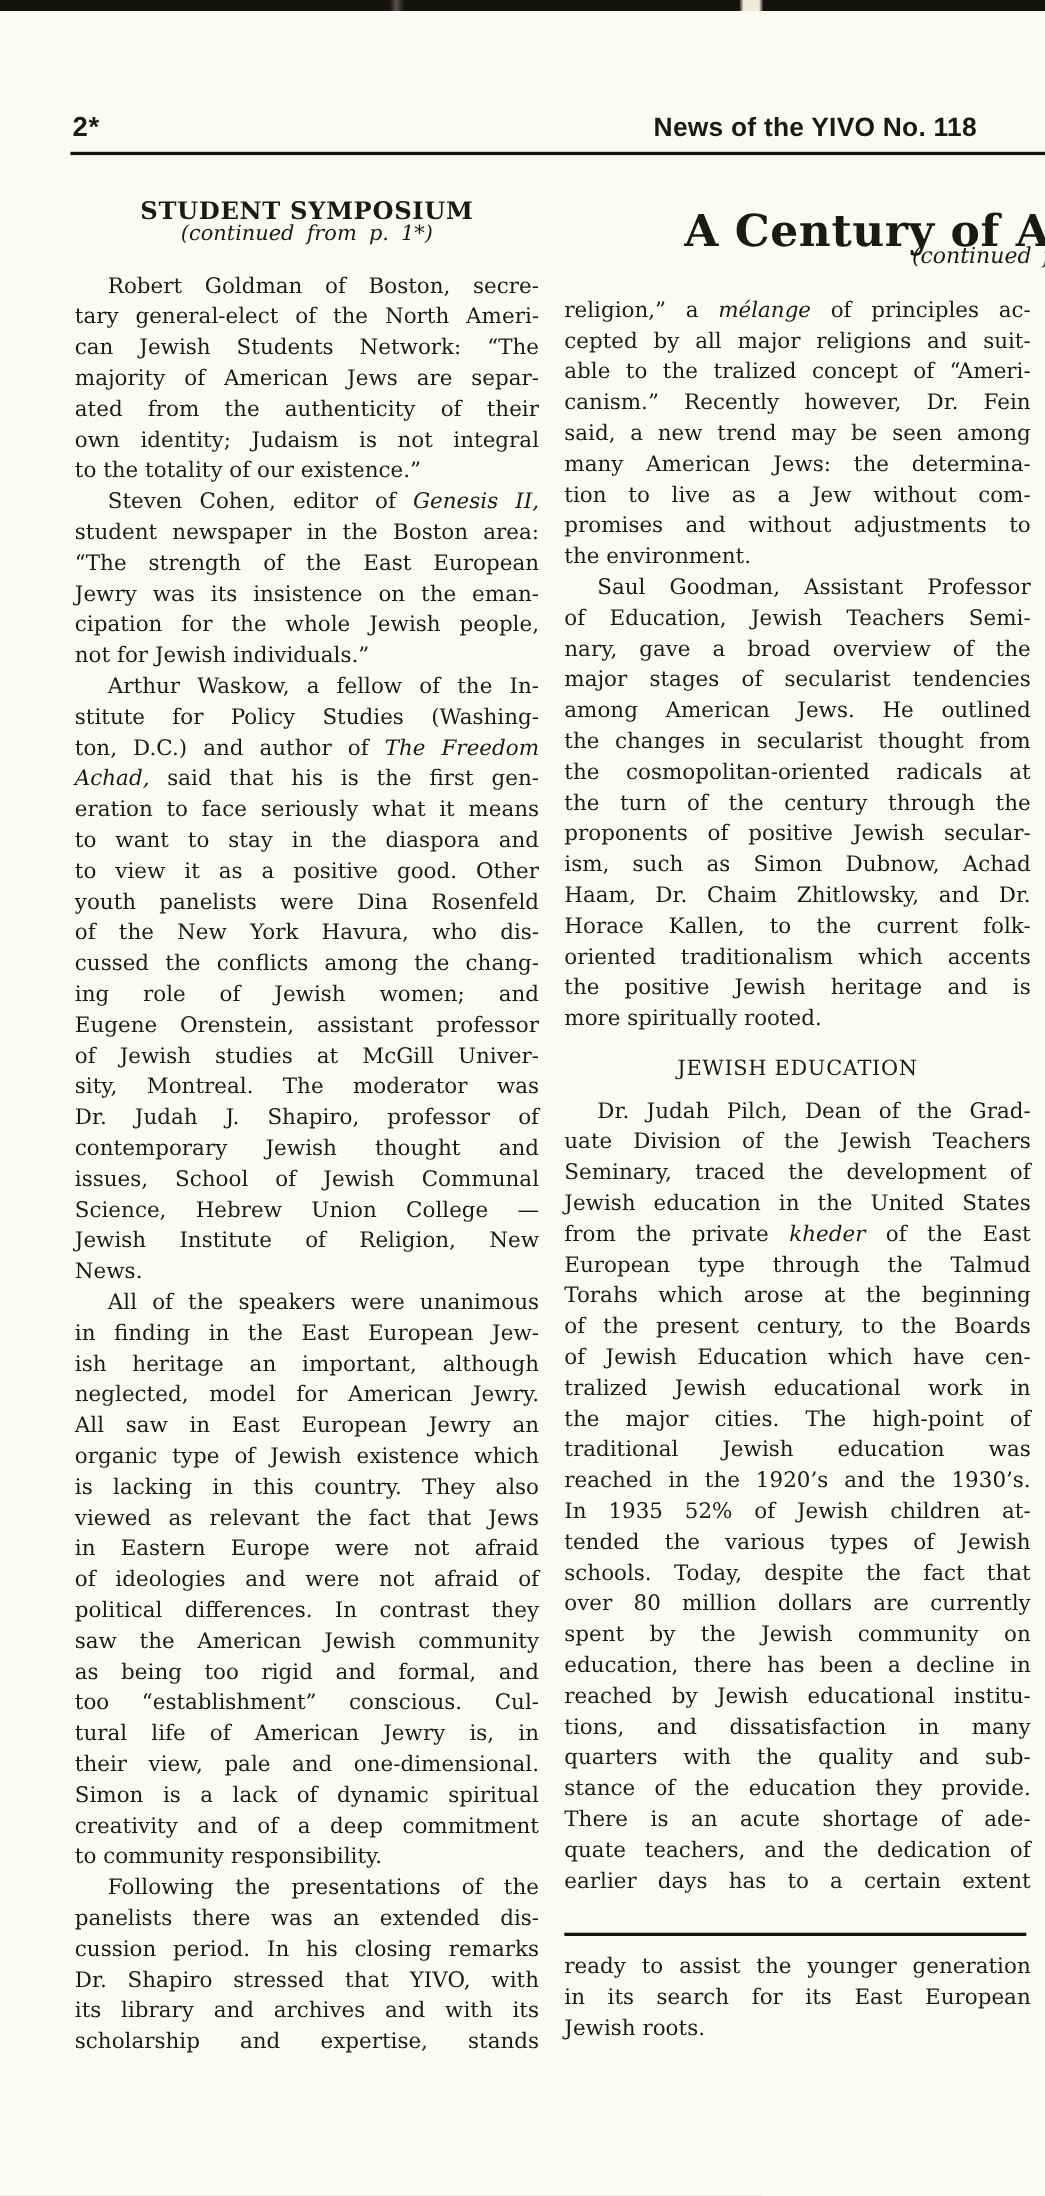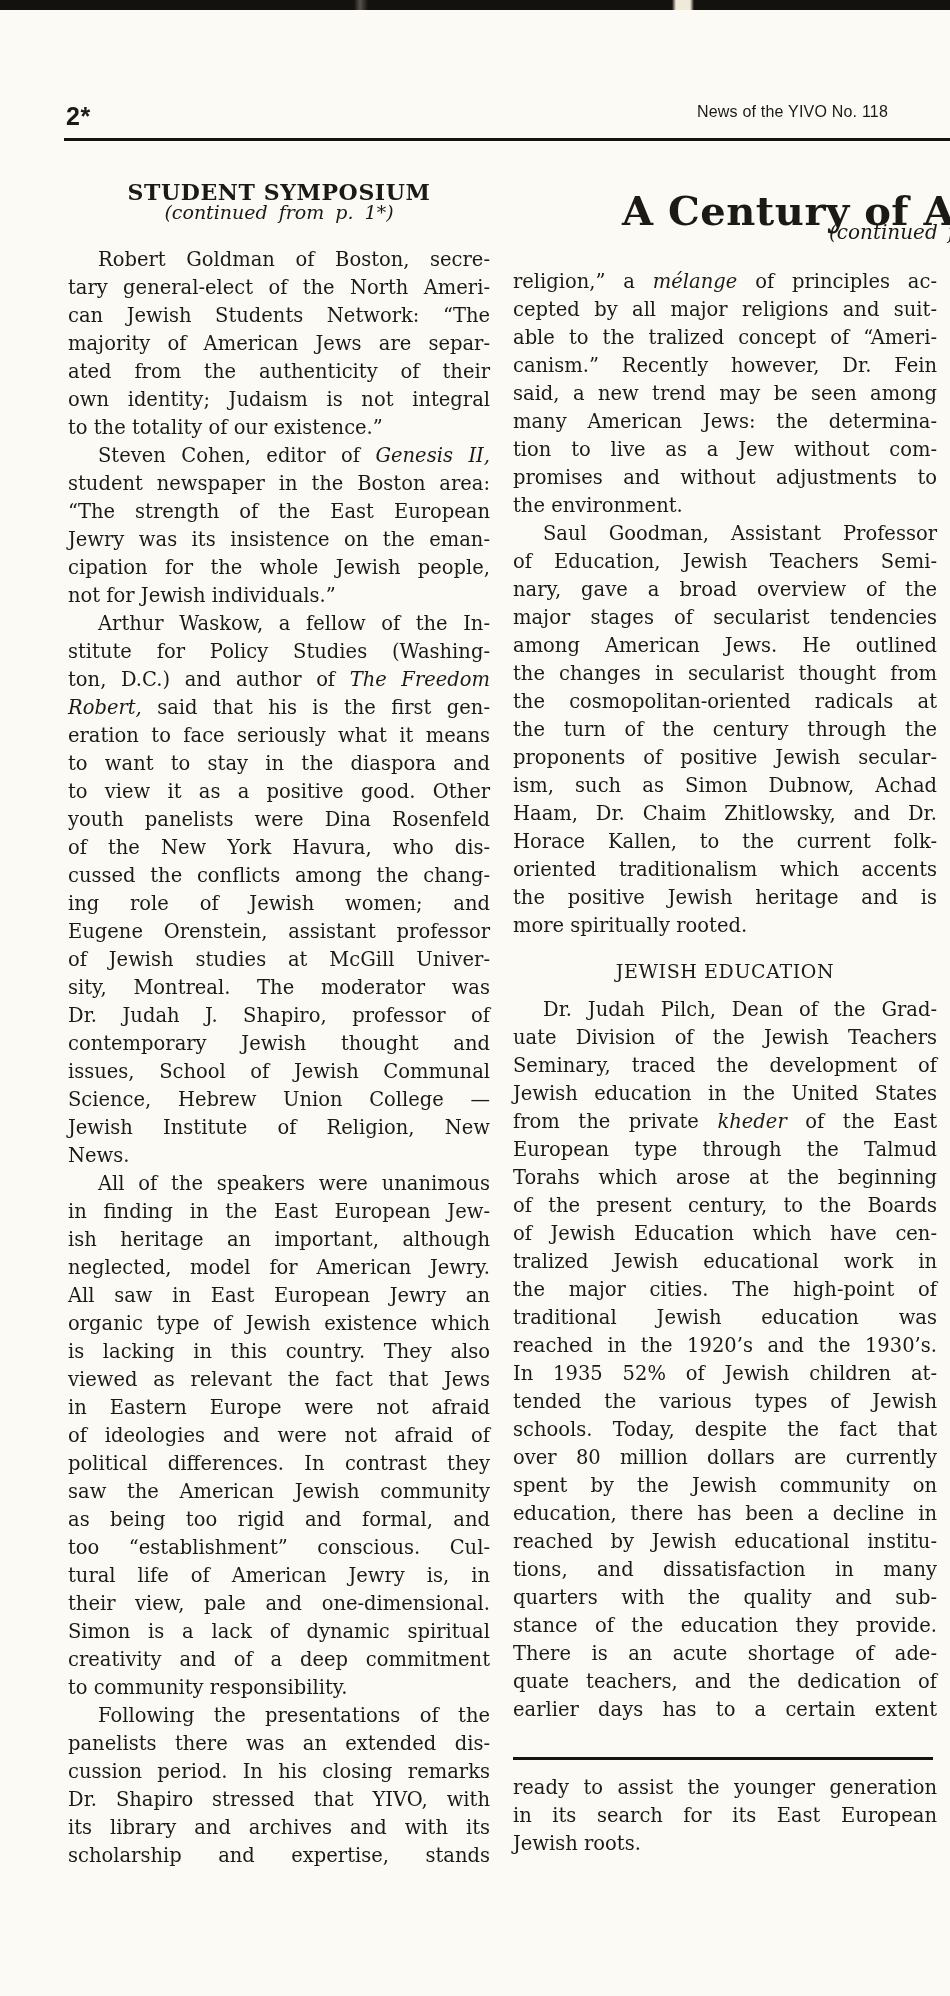--- a/index.html
+++ b/index.html
@@ -18,22 +18,22 @@
       #14120f 0px,#14120f 354px,#55504a 360px,#14120f 368px,
       #14120f 672px,#efe9da 676px,#efe9da 690px,#14120f 694px,#14120f 950px);
   }
   .pagenum{
     position:absolute;left:66px;top:102px;
     font-family:"Liberation Sans",sans-serif;font-weight:bold;
     font-size:25px;letter-spacing:.5px;
   }
   .issue{
     position:absolute;left:513px;top:103px;width:375px;text-align:right;
-    font-family:"Liberation Sans",sans-serif;font-weight:normal;
-    font-size:16px;letter-spacing:.2px;white-space:nowrap;
+    font-family:"Liberation Sans",sans-serif;font-weight:bold;
+    font-size:24px;letter-spacing:.2px;white-space:nowrap;
   }
   .hrule{position:absolute;left:64px;top:138px;width:886px;height:3px;background:#161410;}
   .lhead{
     position:absolute;left:68px;top:161px;width:422px;text-align:center;
     font-weight:bold;font-size:22px;letter-spacing:.6px;
   }
   .lsub{
     position:absolute;left:68px;top:201px;width:422px;text-align:center;
     font-style:italic;font-size:19px;word-spacing:5px;
   }
@@ -81,21 +81,21 @@
       <div class="tline lastline">to the totality of our existence.”</div>
       <div class="tline indent">Steven Cohen, editor of <i>Genesis II,</i></div>
       <div class="tline">student newspaper in the Boston area:</div>
       <div class="tline">“The strength of the East European</div>
       <div class="tline">Jewry was its insistence on the eman-</div>
       <div class="tline">cipation for the whole Jewish people,</div>
       <div class="tline lastline">not for Jewish individuals.”</div>
       <div class="tline indent">Arthur Waskow, a fellow of the In-</div>
       <div class="tline">stitute for Policy Studies (Washing-</div>
       <div class="tline">ton, D.C.) and author of <i>The Freedom</i></div>
-      <div class="tline"><i>Robert,</i> said that his is the first gen-</div>
+      <div class="tline"><i>Achad,</i> said that his is the first gen-</div>
       <div class="tline">eration to face seriously what it means</div>
       <div class="tline">to want to stay in the diaspora and</div>
       <div class="tline">to view it as a positive good. Other</div>
       <div class="tline">youth panelists were Dina Rosenfeld</div>
       <div class="tline">of the New York Havura, who dis-</div>
       <div class="tline">cussed the conflicts among the chang-</div>
       <div class="tline">ing role of Jewish women; and</div>
       <div class="tline">Eugene Orenstein, assistant professor</div>
       <div class="tline">of Jewish studies at McGill Univer-</div>
       <div class="tline">sity, Montreal. The moderator was</div>

